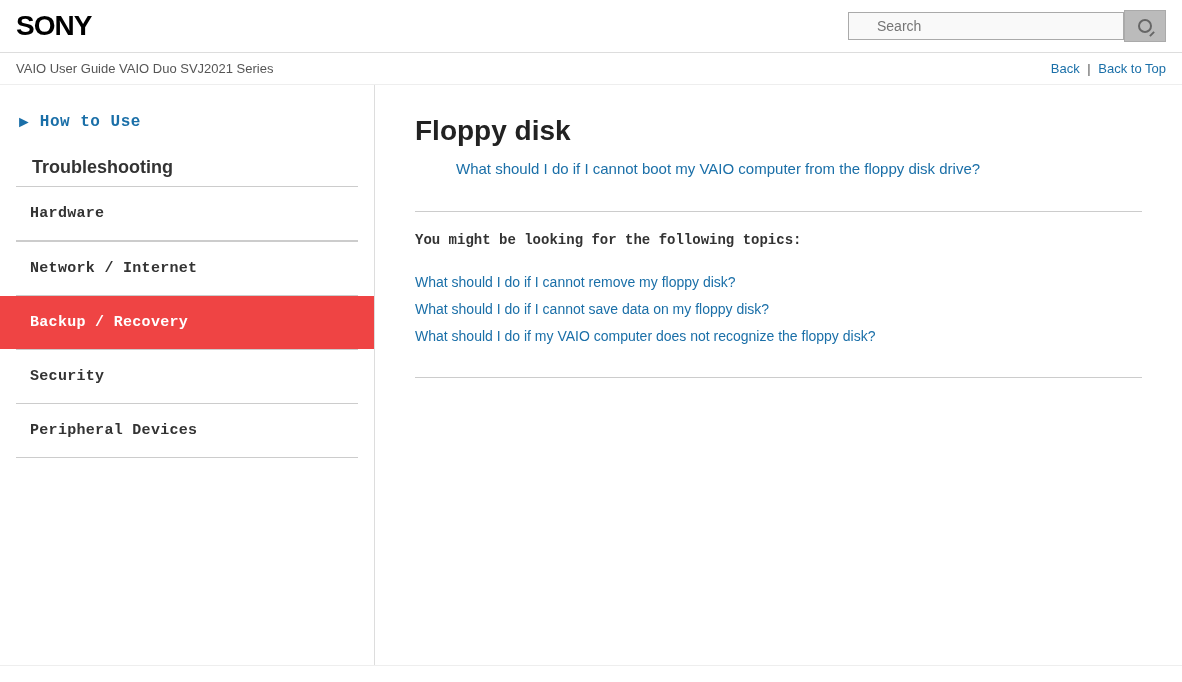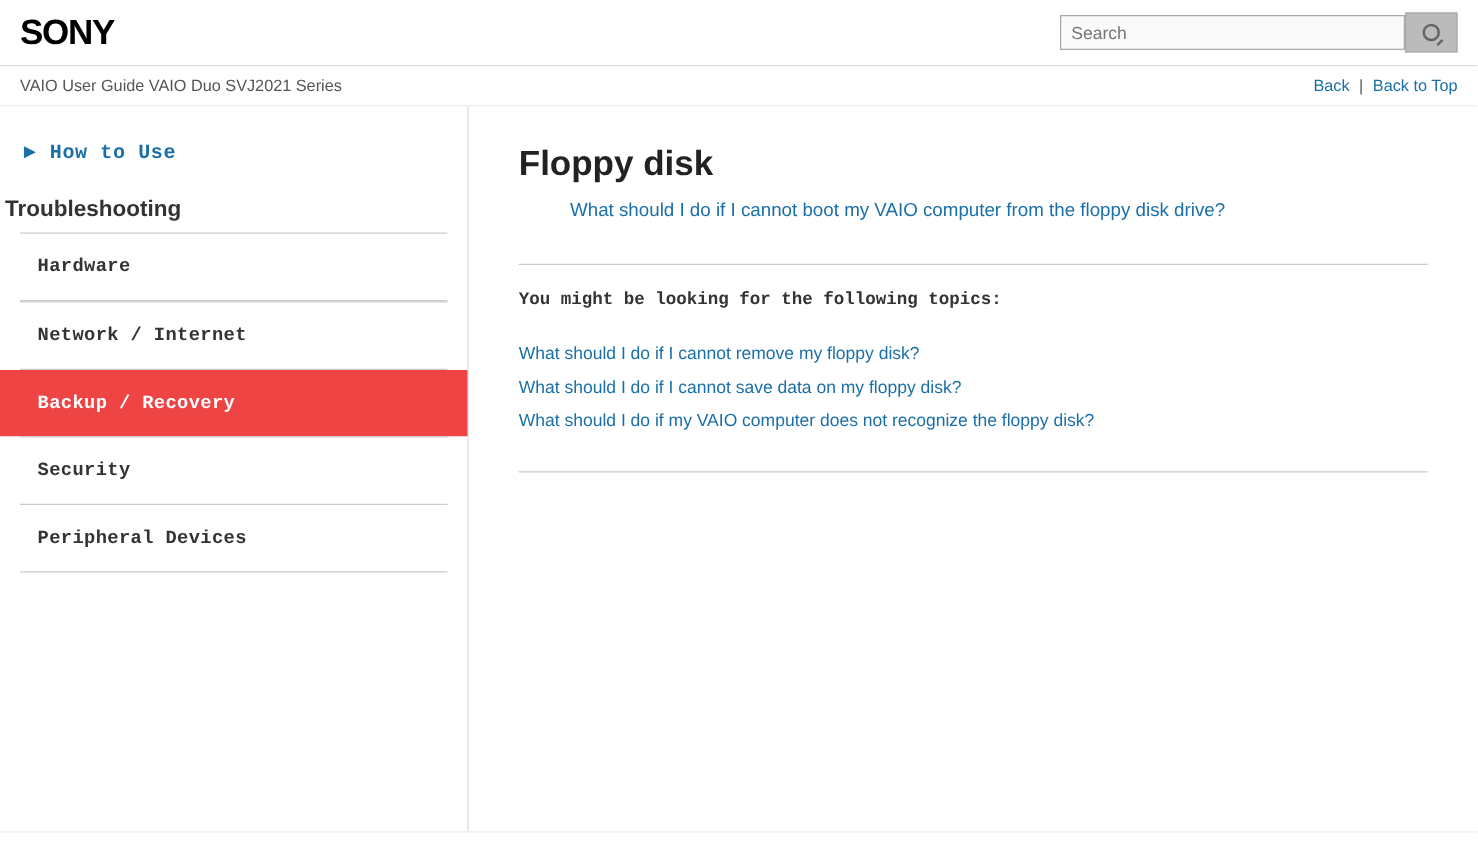--- a/index.html
+++ b/index.html
@@ -20,21 +20,21 @@
       font-family: 'Arial Black', sans-serif;
       letter-spacing: -1px;
       color: #000;
     }
     .search-area {
       display: flex;
       align-items: center;
     }
     .search-input {
       width: 276px;
-      padding: 5px 8px;
+      padding: 5px 28px;
       border: 1px solid #aaa;
       background: #f9f9f9;
       font-size: 14px;
       color: #888;
       outline: none;
     }
     .search-button {
       width: 42px;
       height: 32px;
       background: #bbb;
@@ -112,21 +112,21 @@
       color: #1a6fa8;
       font-size: 16px;
       font-weight: bold;
       letter-spacing: 0.5px;
       font-family: 'Courier New', monospace;
     }
     .sidebar-section-title {
       font-size: 18px;
       font-weight: bold;
       color: #333;
-      padding: 10px 16px 8px 4px;
+      padding: 10px 16px 8px 32px;
     }
     .sidebar-divider {
       border: none;
       border-top: 1px solid #ccc;
       margin: 0 16px;
     }
     .sidebar-item {
       display: flex;
       align-items: center;
       padding: 18px 16px 18px 30px;

